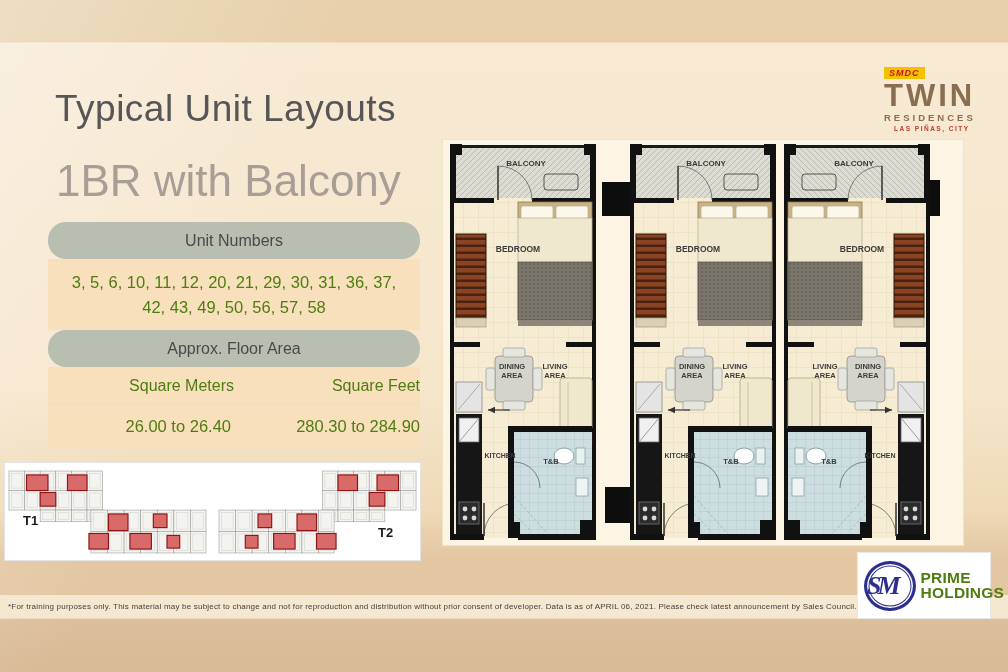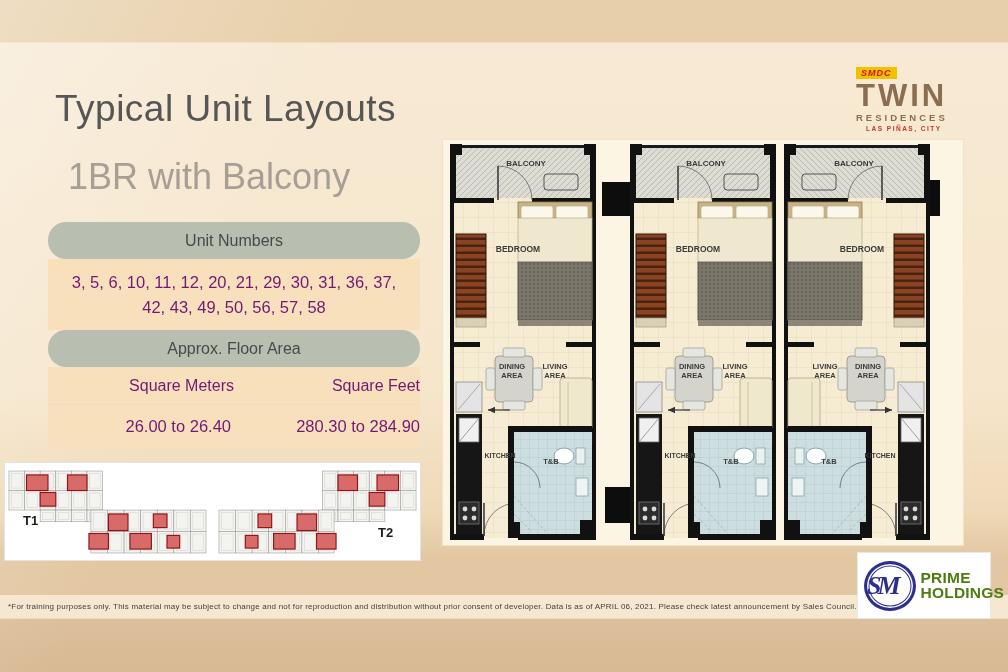--- a/index.html
+++ b/index.html
@@ -11,31 +11,31 @@
       linear-gradient(180deg,
         #e7cfa9 0px,#e7cfa9 42px,
         #f7e9d3 43px,#f6e6cc 58%,
         #efd9b7 76%,#e3c7a2 83%,
         #e3c7a2 88.5%,
         #f6e8d0 88.6%,#f6e8d0 92%,
         #dcbf9b 92.1%,#d8ba94 100%);
   }
   
   .title{position:absolute;left:55px;top:88px;font-size:37px;color:#565656;letter-spacing:.5px;}
-  .subtitle{position:absolute;left:68px;top:156px;font-size:36px;color:#a79e96;}
+  .subtitle{position:absolute;left:56px;top:156px;font-size:44px;color:#a79e96;}
   .info-table{position:absolute;left:48px;top:222px;width:372px;font-size:16px;}
   .it-row{display:flex;align-items:center;justify-content:center;text-align:center;}
   .it-header{background:#b8bfb1;color:#494949;height:37px;border-radius:18px;}
-  .it-body{background:#f9e0bd;color:#701a75;}
+  .it-body{background:#f9e0bd;color:#4d7c0f;}
   .it-units{height:71px;line-height:1.5;padding:0 14px;font-size:16.5px;}
   .it-cols{height:37px;border-bottom:1px solid #eedcbf;}
   .it-vals{height:42px;font-size:16.5px;gap:6px;}
   .it-cell{flex:1;text-align:right;}
   
-  .brand{position:absolute;left:856px;top:62px;width:118px;}
+  .brand{position:absolute;left:884px;top:62px;width:118px;}
   .brand-badge{display:inline-block;background:#f2c200;color:#d01030;font-weight:bold;font-style:italic;
     font-size:9px;padding:1px 5px;letter-spacing:1px;}
   .brand-name{font-size:31px;font-weight:bold;color:#8a6e52;letter-spacing:3px;line-height:1.0;}
   .brand-sub{font-size:9.5px;font-weight:bold;color:#8a6e52;letter-spacing:3px;margin-top:1px;}
   .brand-loc{font-size:6.5px;font-weight:bold;color:#c23b2d;letter-spacing:1.5px;margin-top:2px;margin-left:10px;}
   
   .plans-panel{position:absolute;left:443px;top:140px;width:520px;height:405px;background:#fcf5e3;
     box-shadow:0 0 0 1px #efe3c8;}
   .plan{position:absolute;top:2px;}
   .plan.p0{left:5px;} .plan.p1{left:185px;} .plan.p2{left:339px;}

